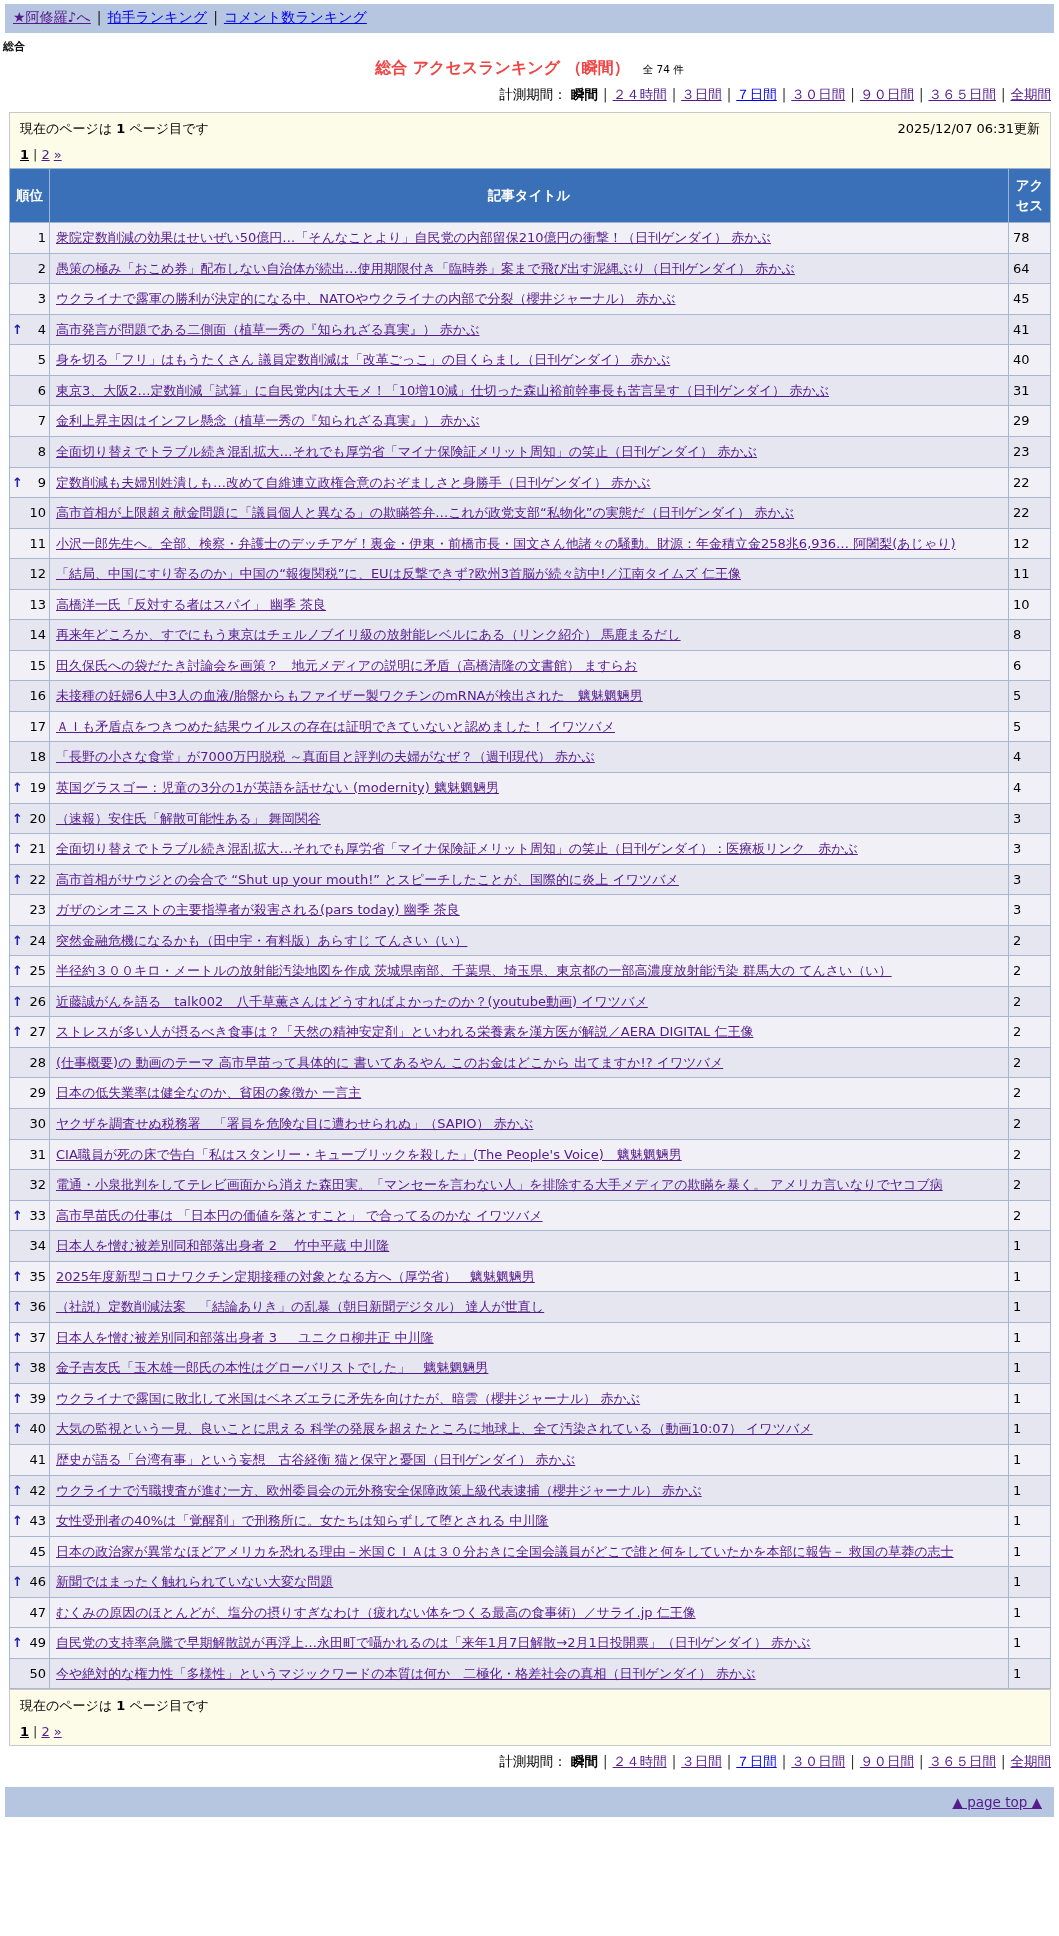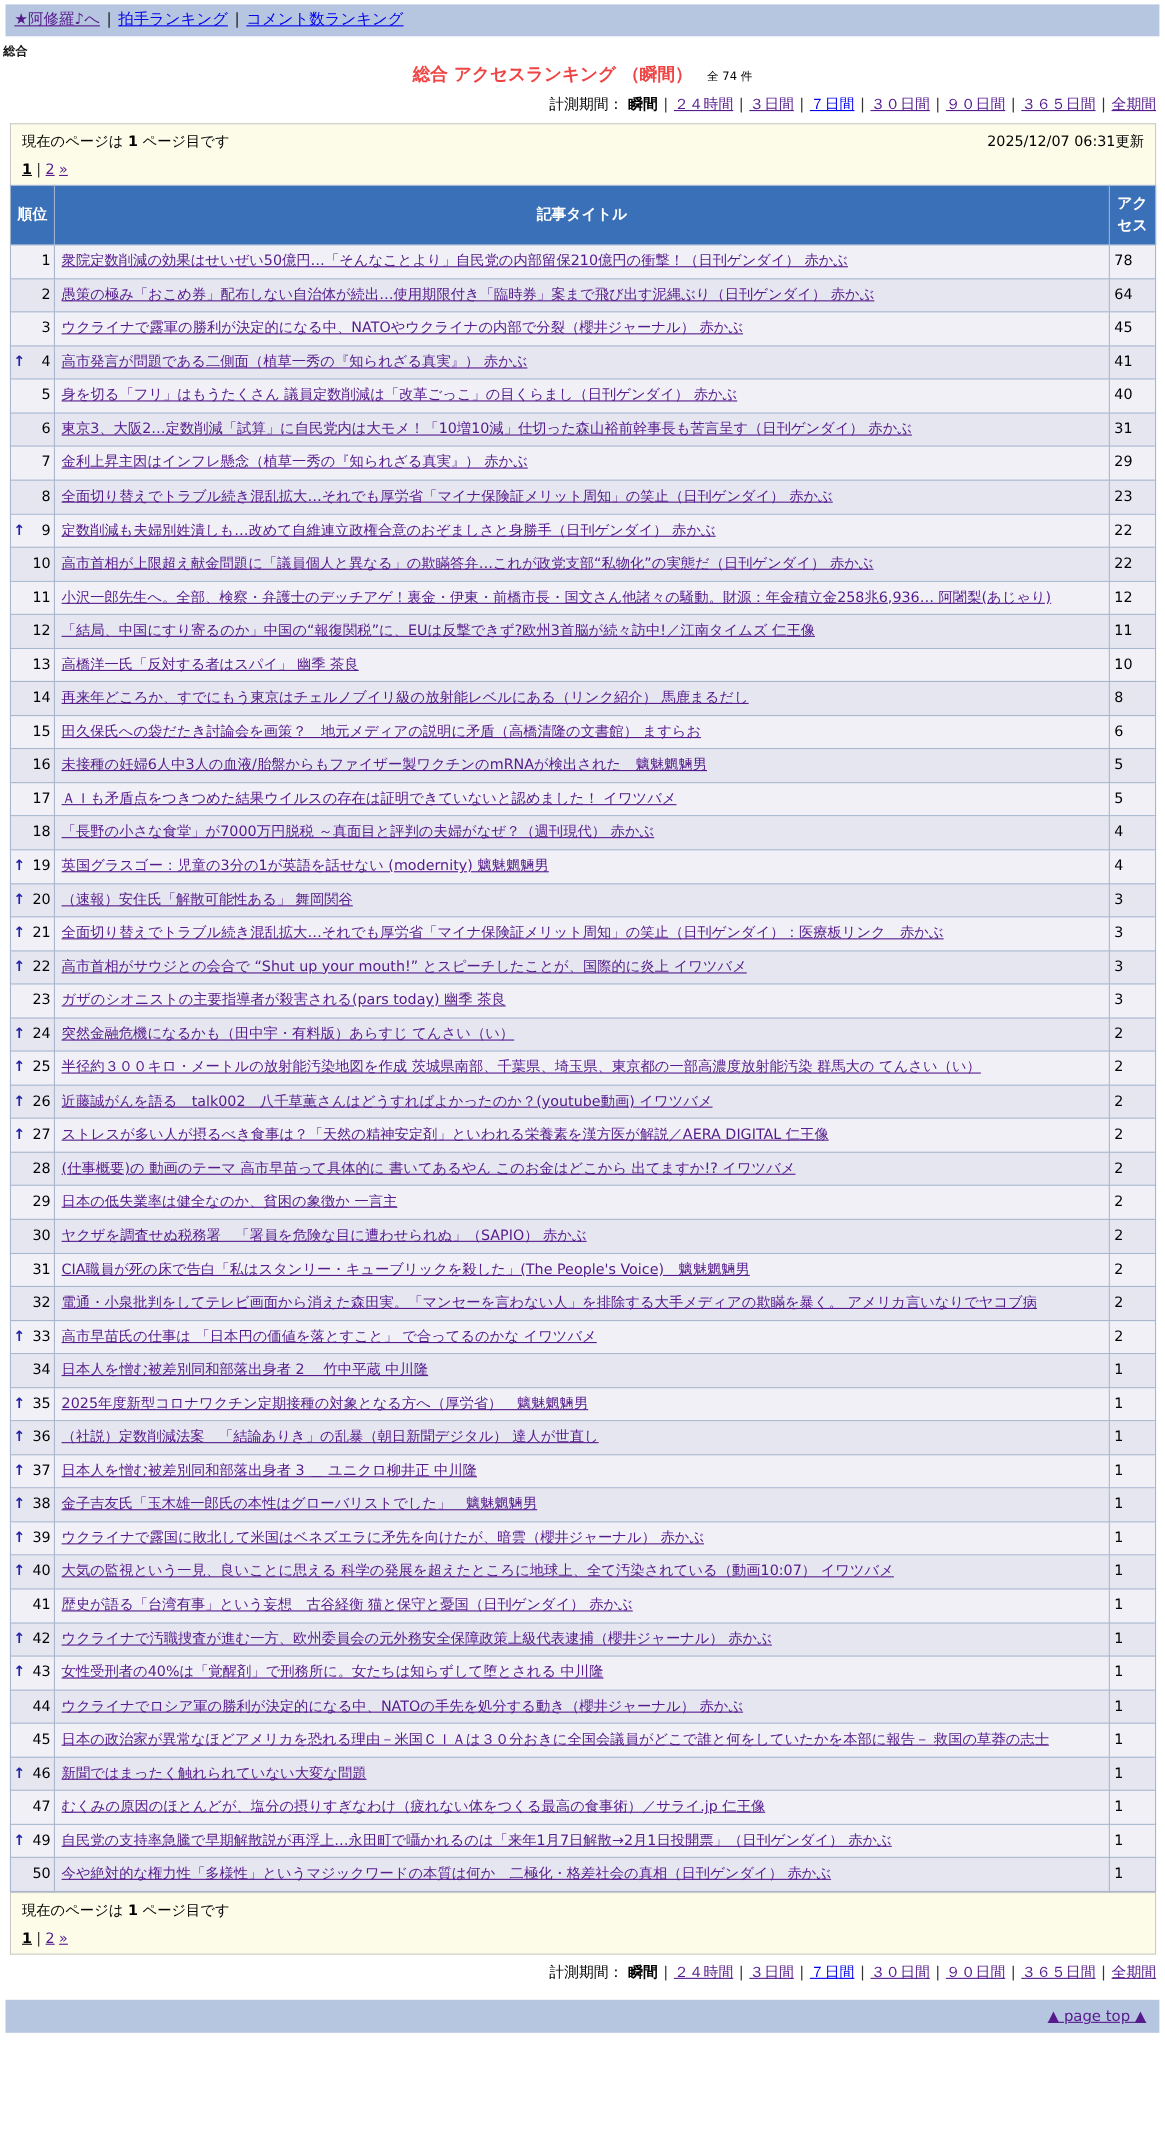--- a/index.html
+++ b/index.html
@@ -626,32 +626,20 @@
       <span class="rank-wrap">
         <span class="arrow" style="visibility: visible;">↑</span>
         <span class="rank-num">43</span>
       </span>
     </td>
     <td class="title-cell">
       <a class="article" href="#">女性受刑者の40%は「覚醒剤」で刑務所に。女たちは知らずして堕とされる 中川隆</a>
     </td>
     <td class="access-cell">1</td>
   </tr>
-        <tr class="even">
-    <td class="rank-cell">
-      <span class="rank-wrap">
-        <span class="arrow" style="visibility: hidden;">↑</span>
-        <span class="rank-num">44</span>
-      </span>
-    </td>
-    <td class="title-cell">
-      <a class="article" href="#">ウクライナでロシア軍の勝利が決定的になる中、NATOの手先を処分する動き（櫻井ジャーナル） 赤かぶ</a>
-    </td>
-    <td class="access-cell">1</td>
-  </tr>
         <tr class="odd">
     <td class="rank-cell">
       <span class="rank-wrap">
         <span class="arrow" style="visibility: hidden;">↑</span>
         <span class="rank-num">45</span>
       </span>
     </td>
     <td class="title-cell">
       <a class="article" href="#">日本の政治家が異常なほどアメリカを恐れる理由－米国ＣＩＡは３０分おきに全国会議員がどこで誰と何をしていたかを本部に報告－ 救国の草莽の志士</a>
     </td>

